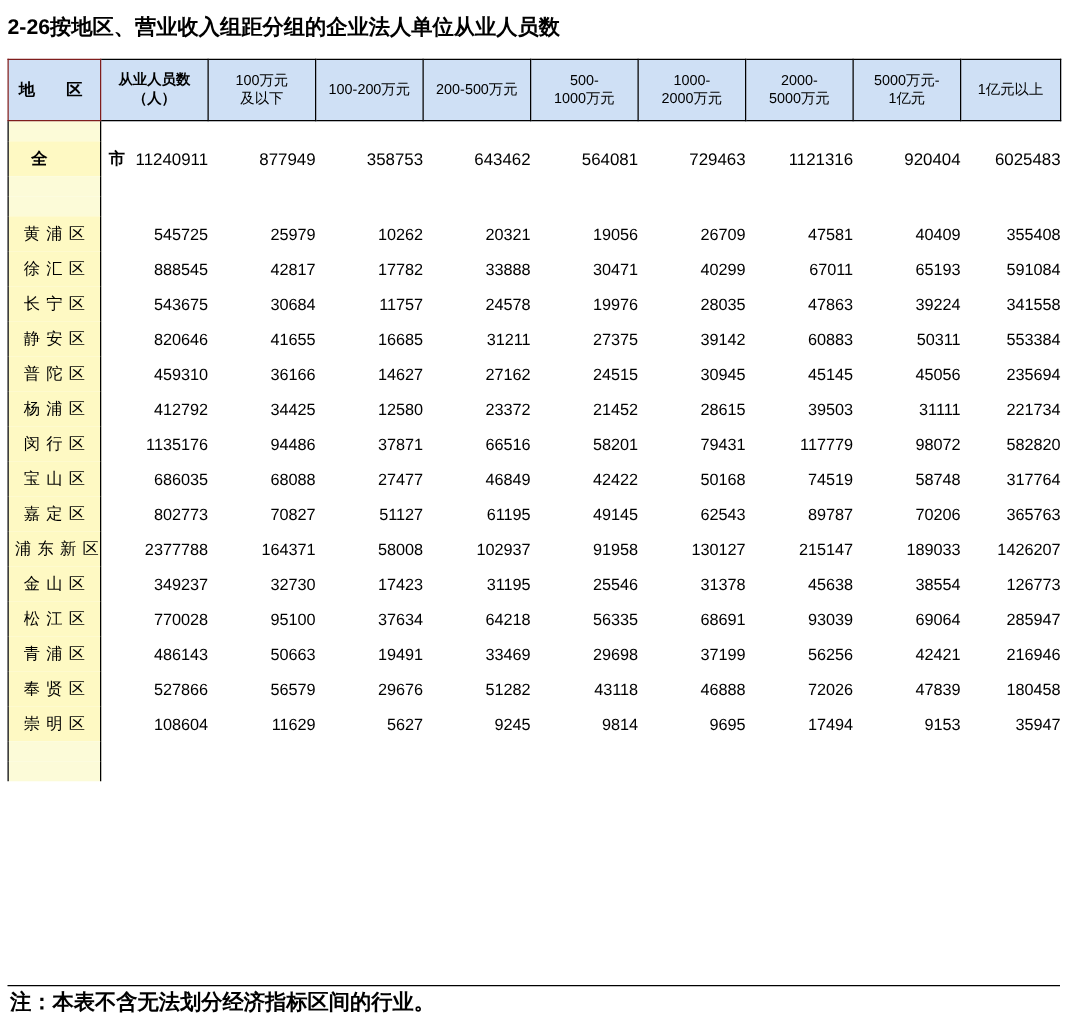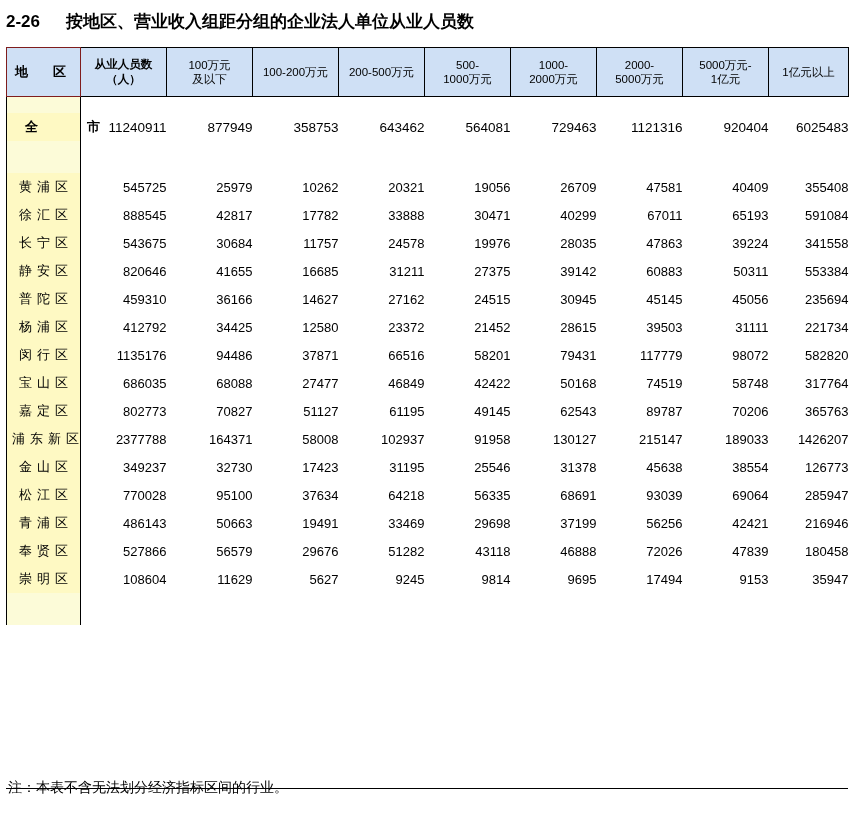--- a/index.html
+++ b/index.html
@@ -19,21 +19,21 @@
     position: relative;
     width: 855px;
     height: 823px;
     box-sizing: border-box;
     padding: 0;
   }
   .title-row {
     display: flex;
     align-items: baseline;
     padding: 10px 0 0 6px;
-    gap: 26px;
+    gap: 0;
   }
   .title-num {
     font-size: 17px;
     font-weight: bold;
     letter-spacing: 0px;
   }
   .title-text {
     font-size: 17px;
     font-weight: bold;
   }
@@ -117,22 +117,23 @@
     background: #fcfbd8;
     border-left: 1px solid #000000;
     border-right: 1px solid #000000;
   }
   .band-bottom td {
     border-bottom: 1px solid #000000;
   }
   .footnote {
     position: absolute;
     left: 8px;
-    bottom: 26px;
-    font-size: 14px;
+    bottom: 10px;
+    font-size: 17px;
+    font-weight: bold;
   }
   .bottom-rule {
     position: absolute;
     left: 6px;
     right: 7px;
     bottom: 34px;
     border-top: 1px solid #000000;
     height: 0;
   }
 </style>

